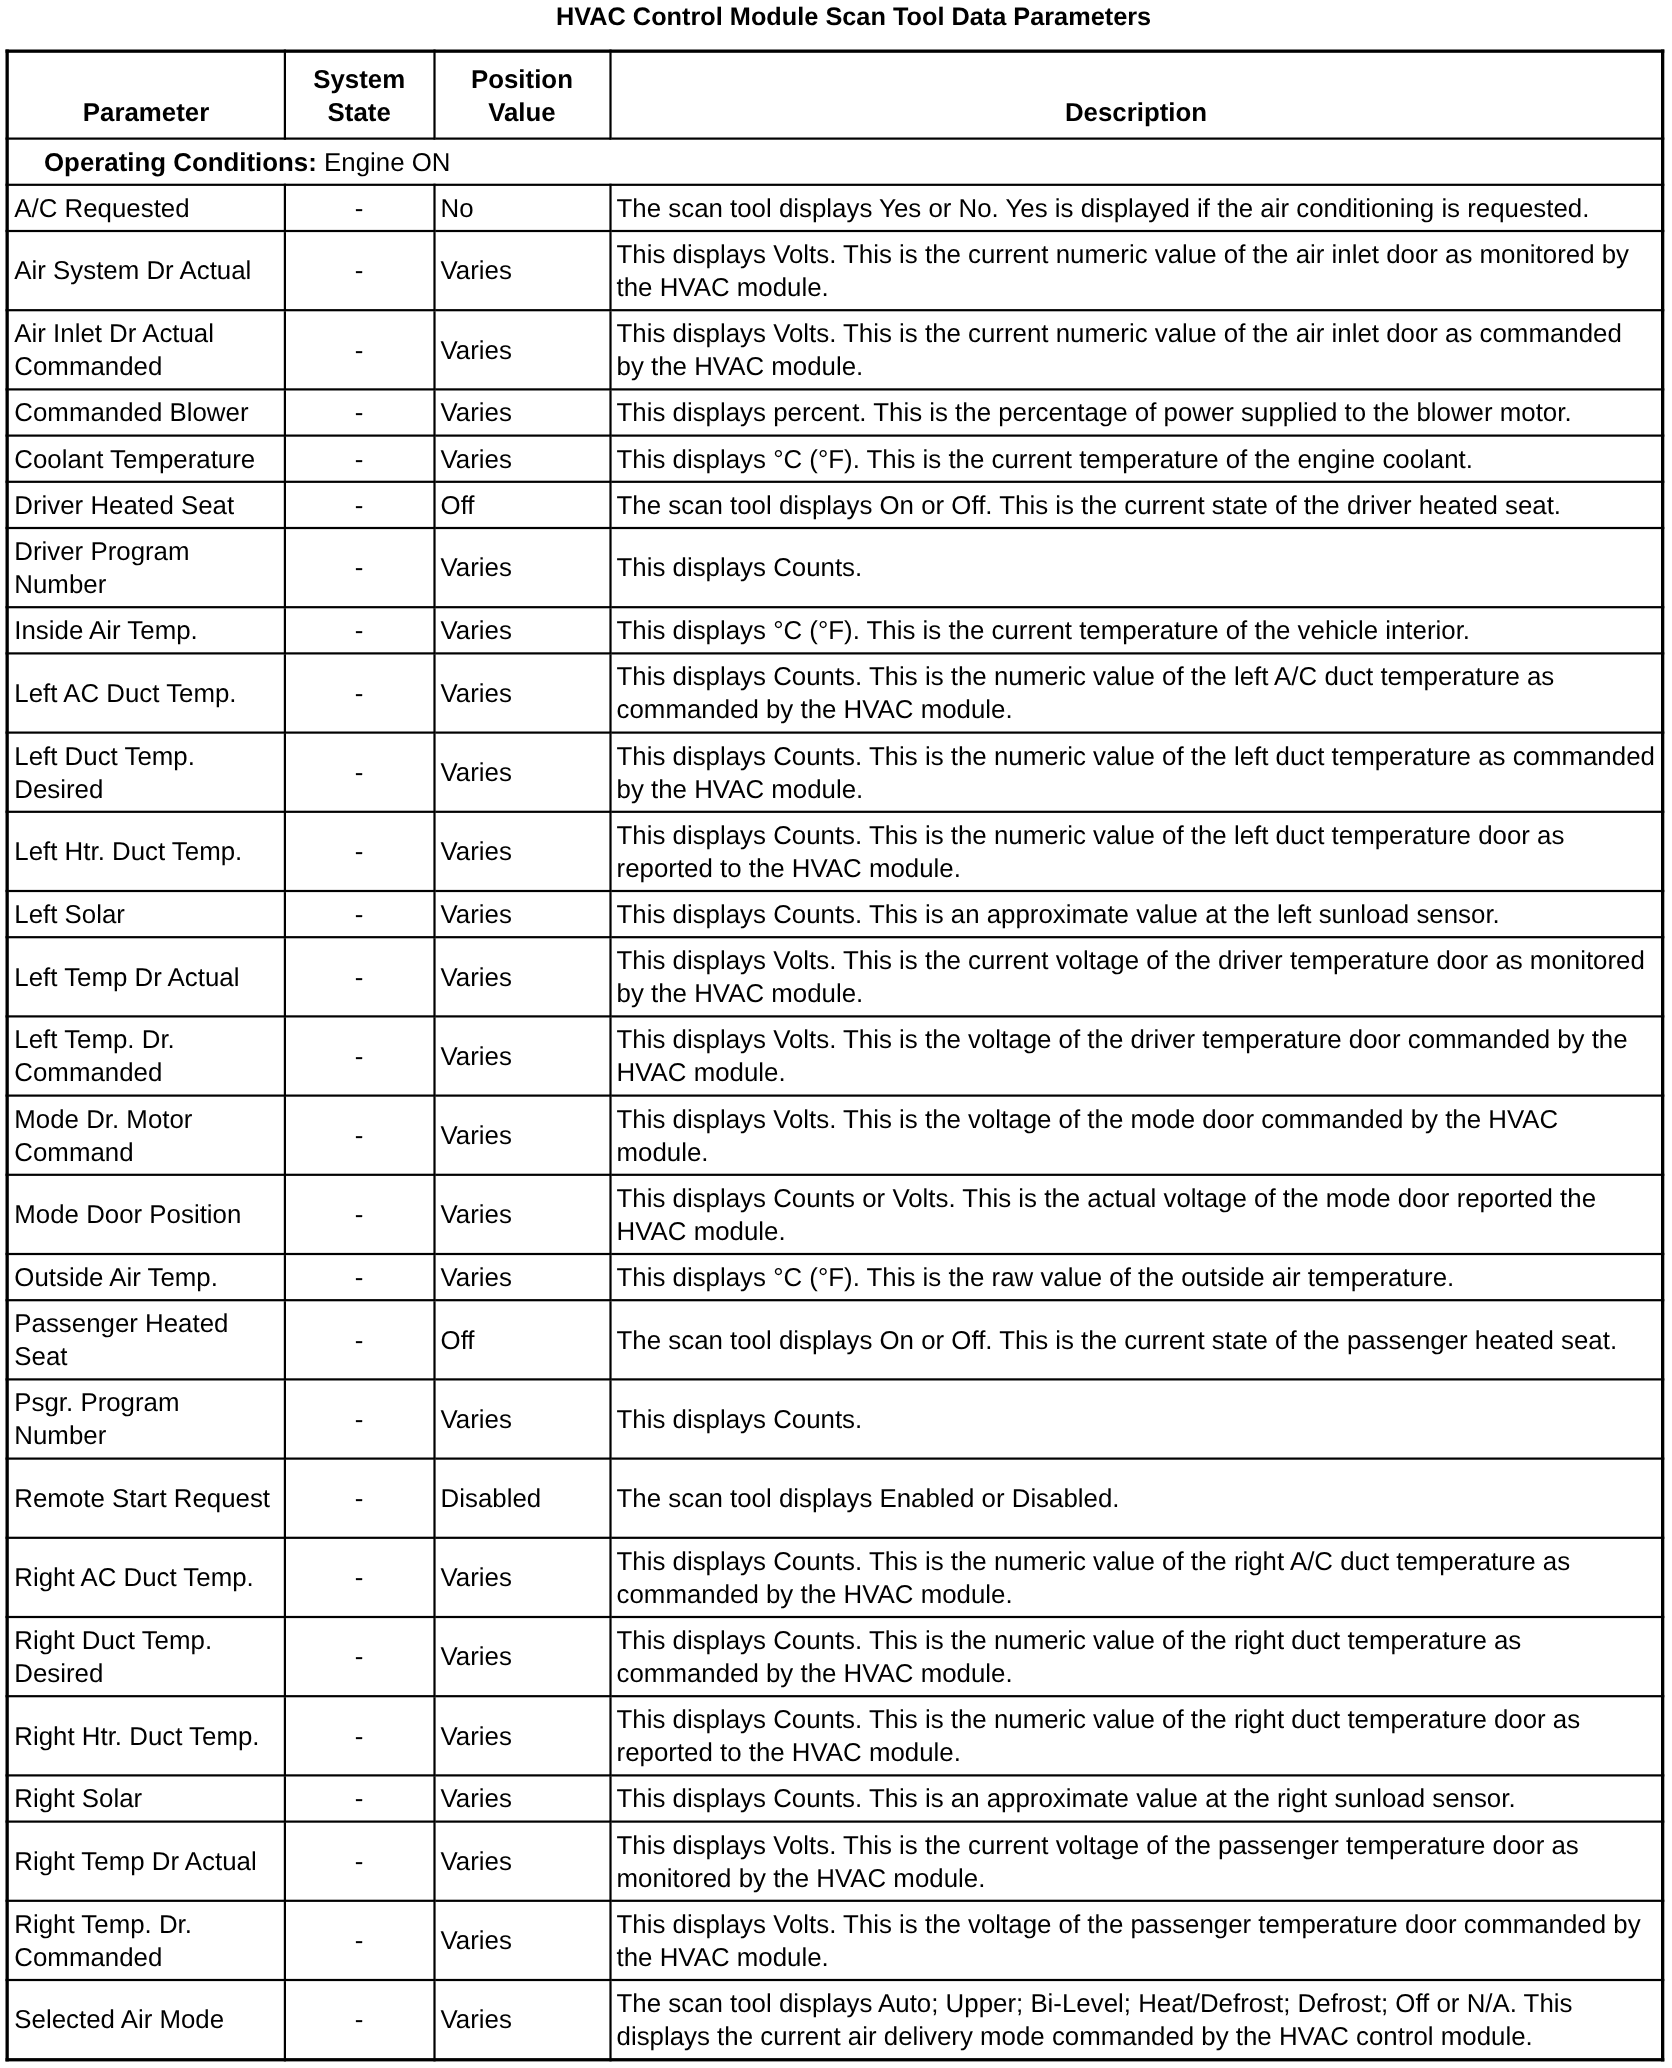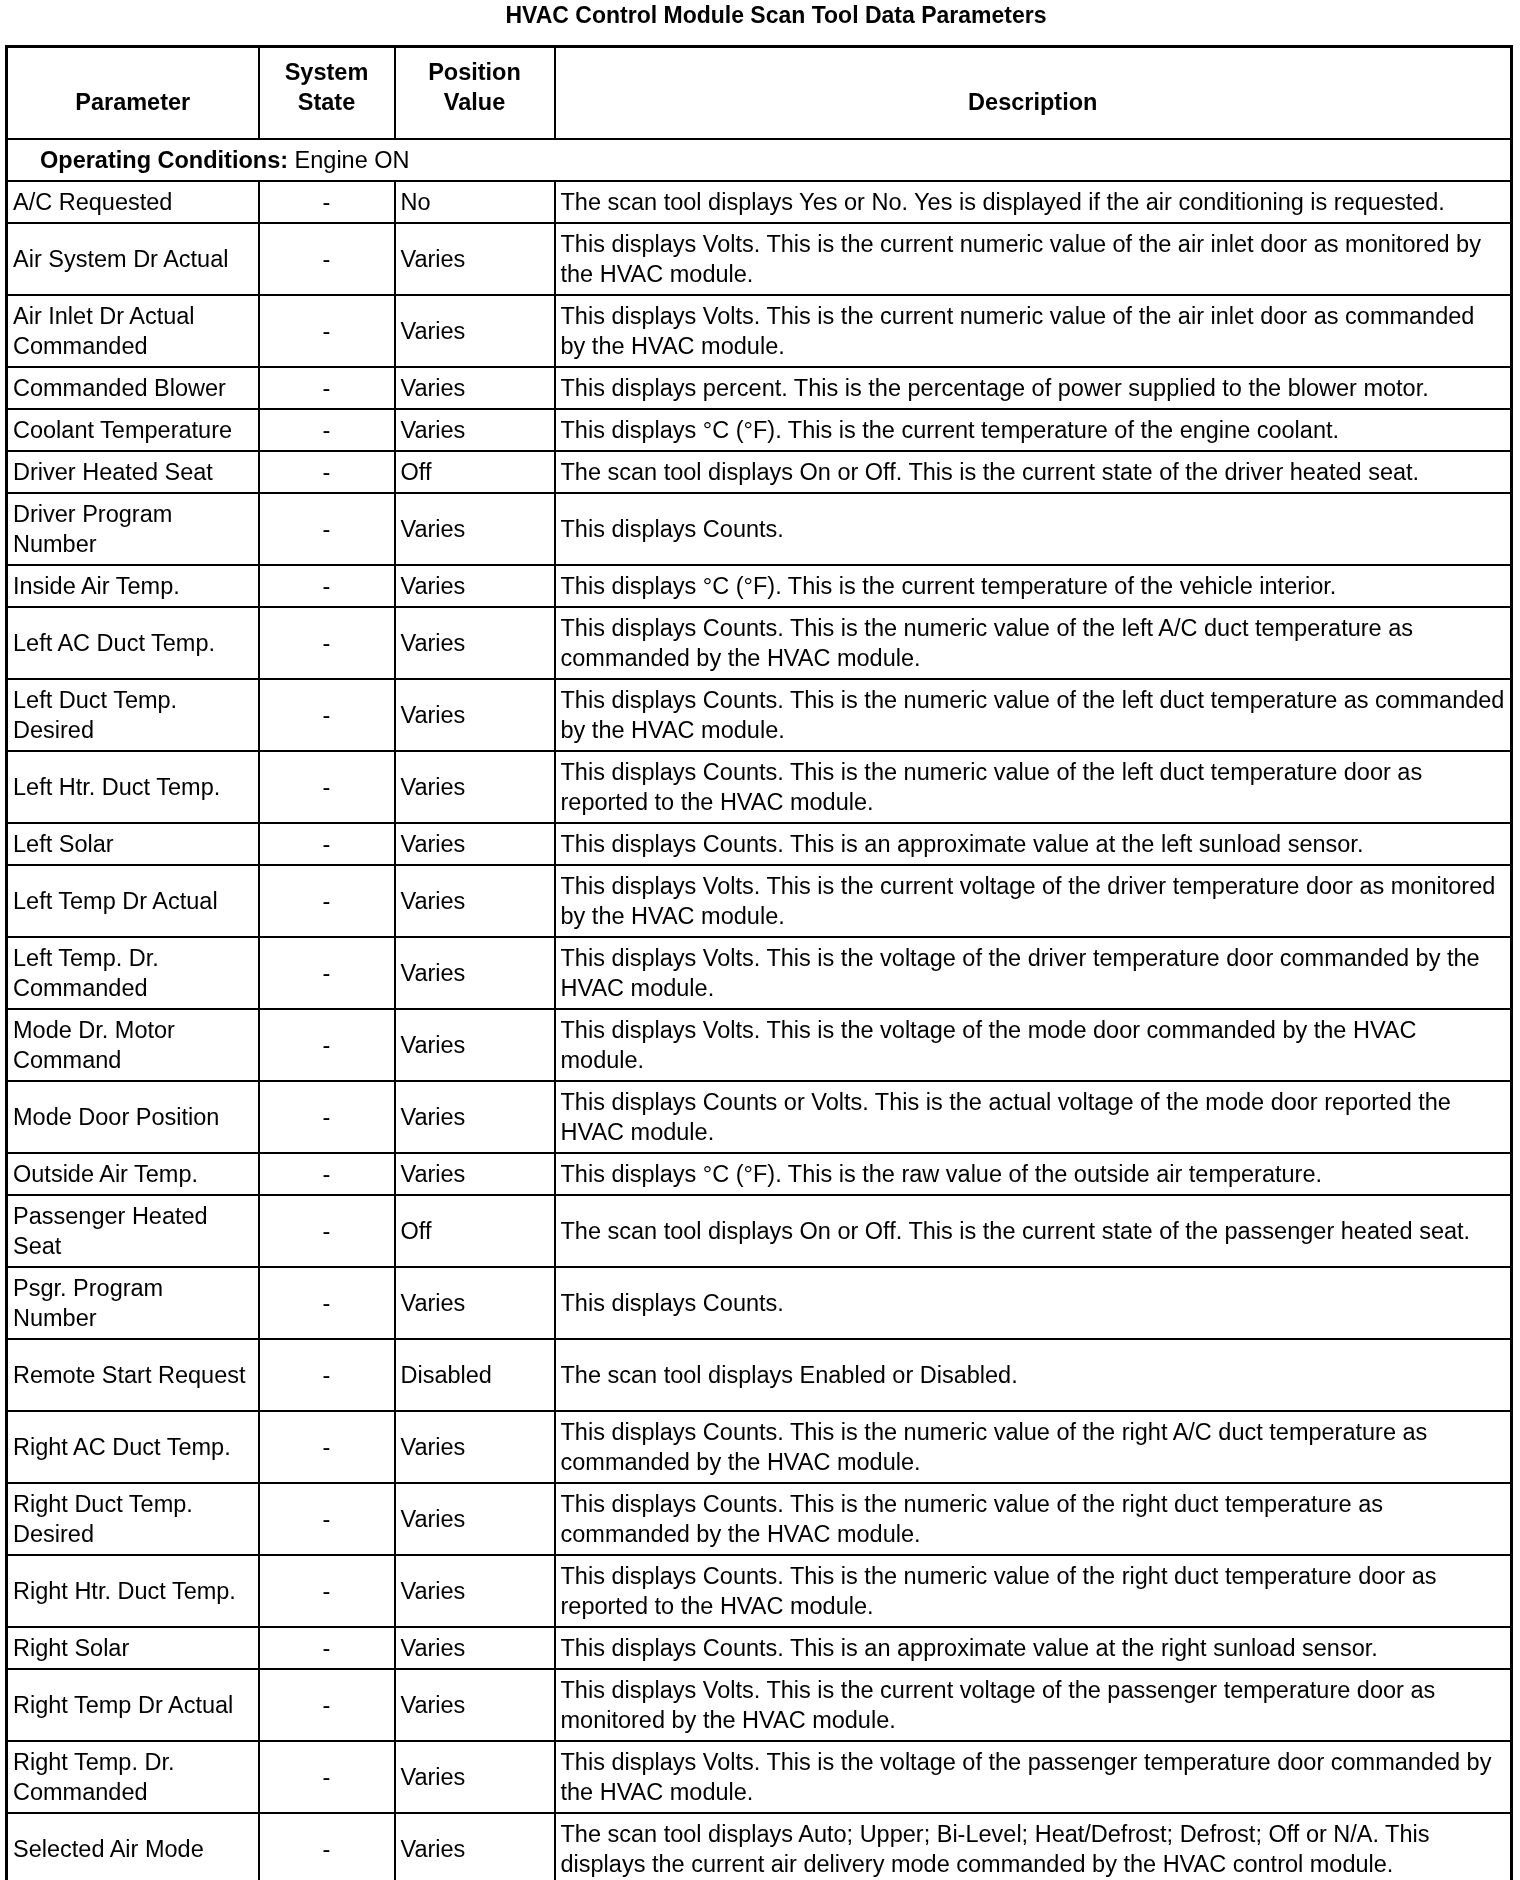--- a/index.html
+++ b/index.html
@@ -5,21 +5,21 @@
   html, body { margin: 0; padding: 0; background: #ffffff; }
   body { width: 1520px; height: 1880px; position: relative; overflow: hidden;
          font-family: "Liberation Sans", sans-serif; color: #000; }
   .title { position: absolute; top: 0; left: 16px; width: 1520px; text-align: center;
            font-weight: bold; font-size: 23px; line-height: 30px; }
   table { position: absolute; top: 45px; left: 5px; width: 1508px;
           border-collapse: collapse; border: 3px solid #000; table-layout: fixed; }
   col.c1 { width: 252px; } col.c2 { width: 136px; } col.c3 { width: 160px; } col.c4 { width: auto; }
   th, td { border: 2px solid #000; padding: 0 5px; font-size: 23.5px; line-height: 30px;
            vertical-align: middle; overflow: hidden; }
-  th { font-weight: bold; height: 69px; vertical-align: bottom; padding-bottom: 21px; }
+  th { font-weight: bold; height: 69px; vertical-align: bottom; padding-bottom: 8px; }
   td.state { text-align: center; }
   tr.single td { height: 40px; }
   tr.double td { height: 70px; }
   tr.cond td { height: 40px; padding-left: 32px; }
   .bold { font-weight: bold; }
 </style>
 </head>
 <body>
 
 <div class="title">HVAC Control Module Scan Tool Data Parameters</div>

